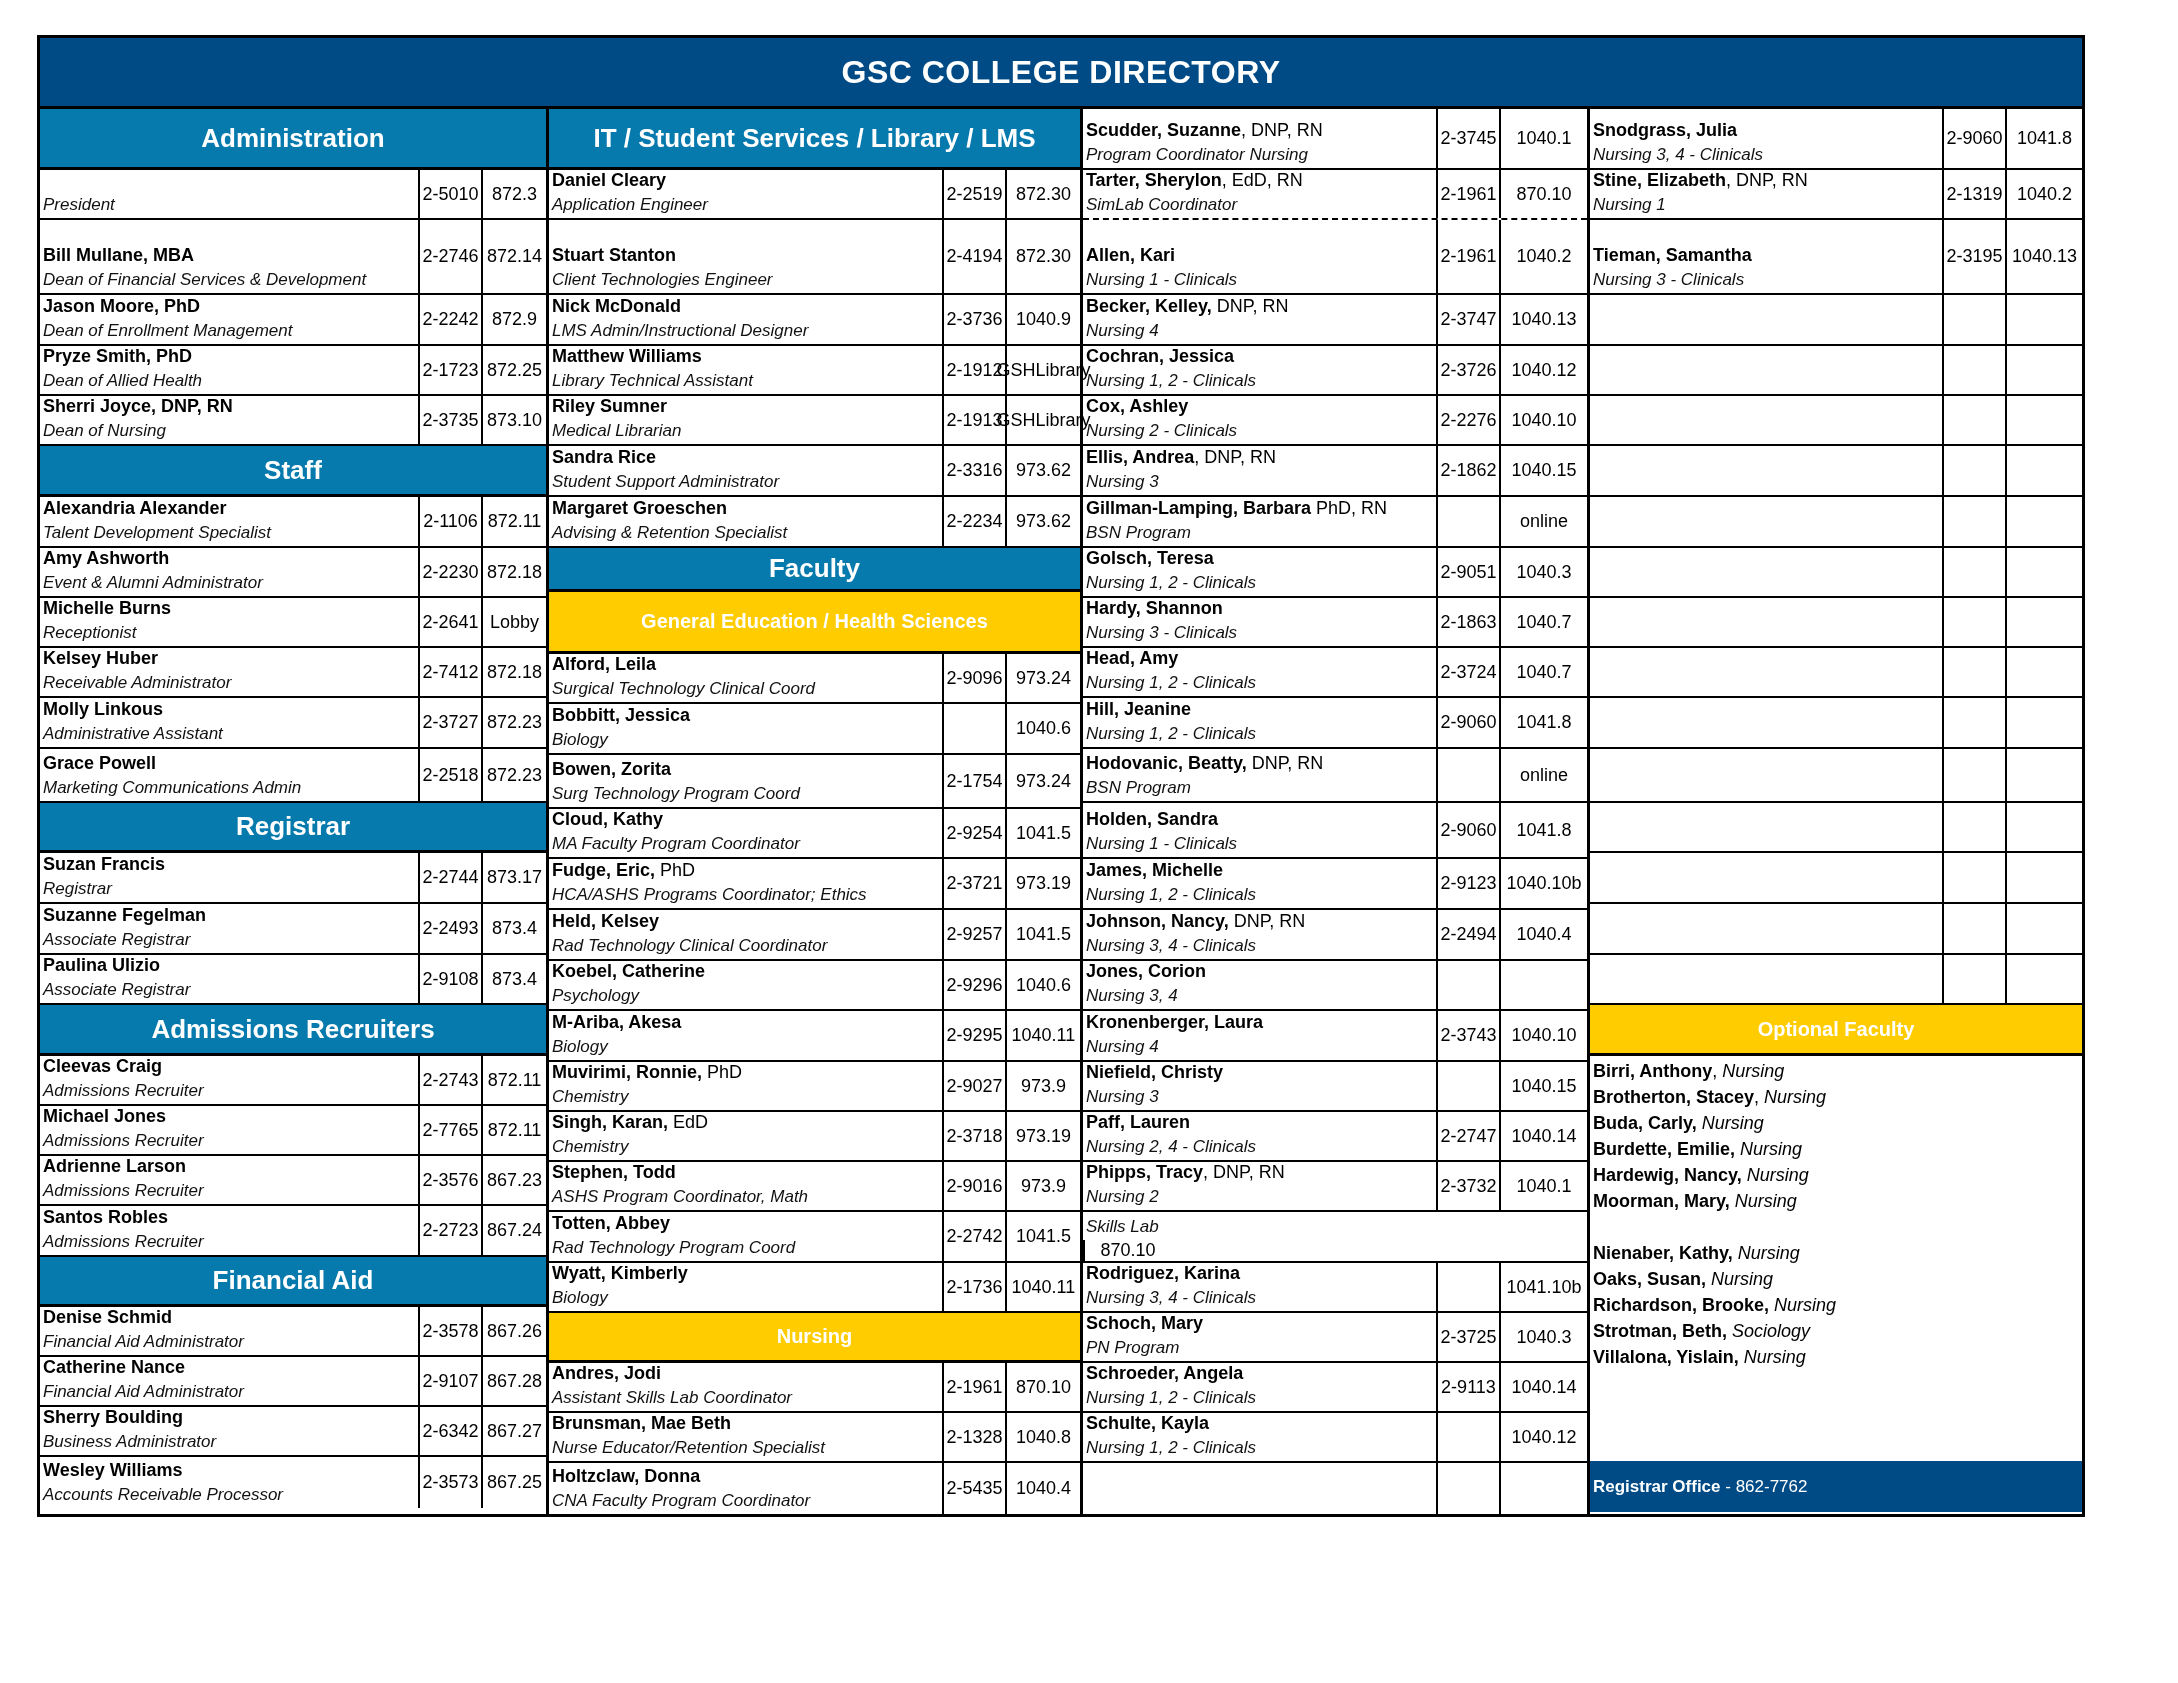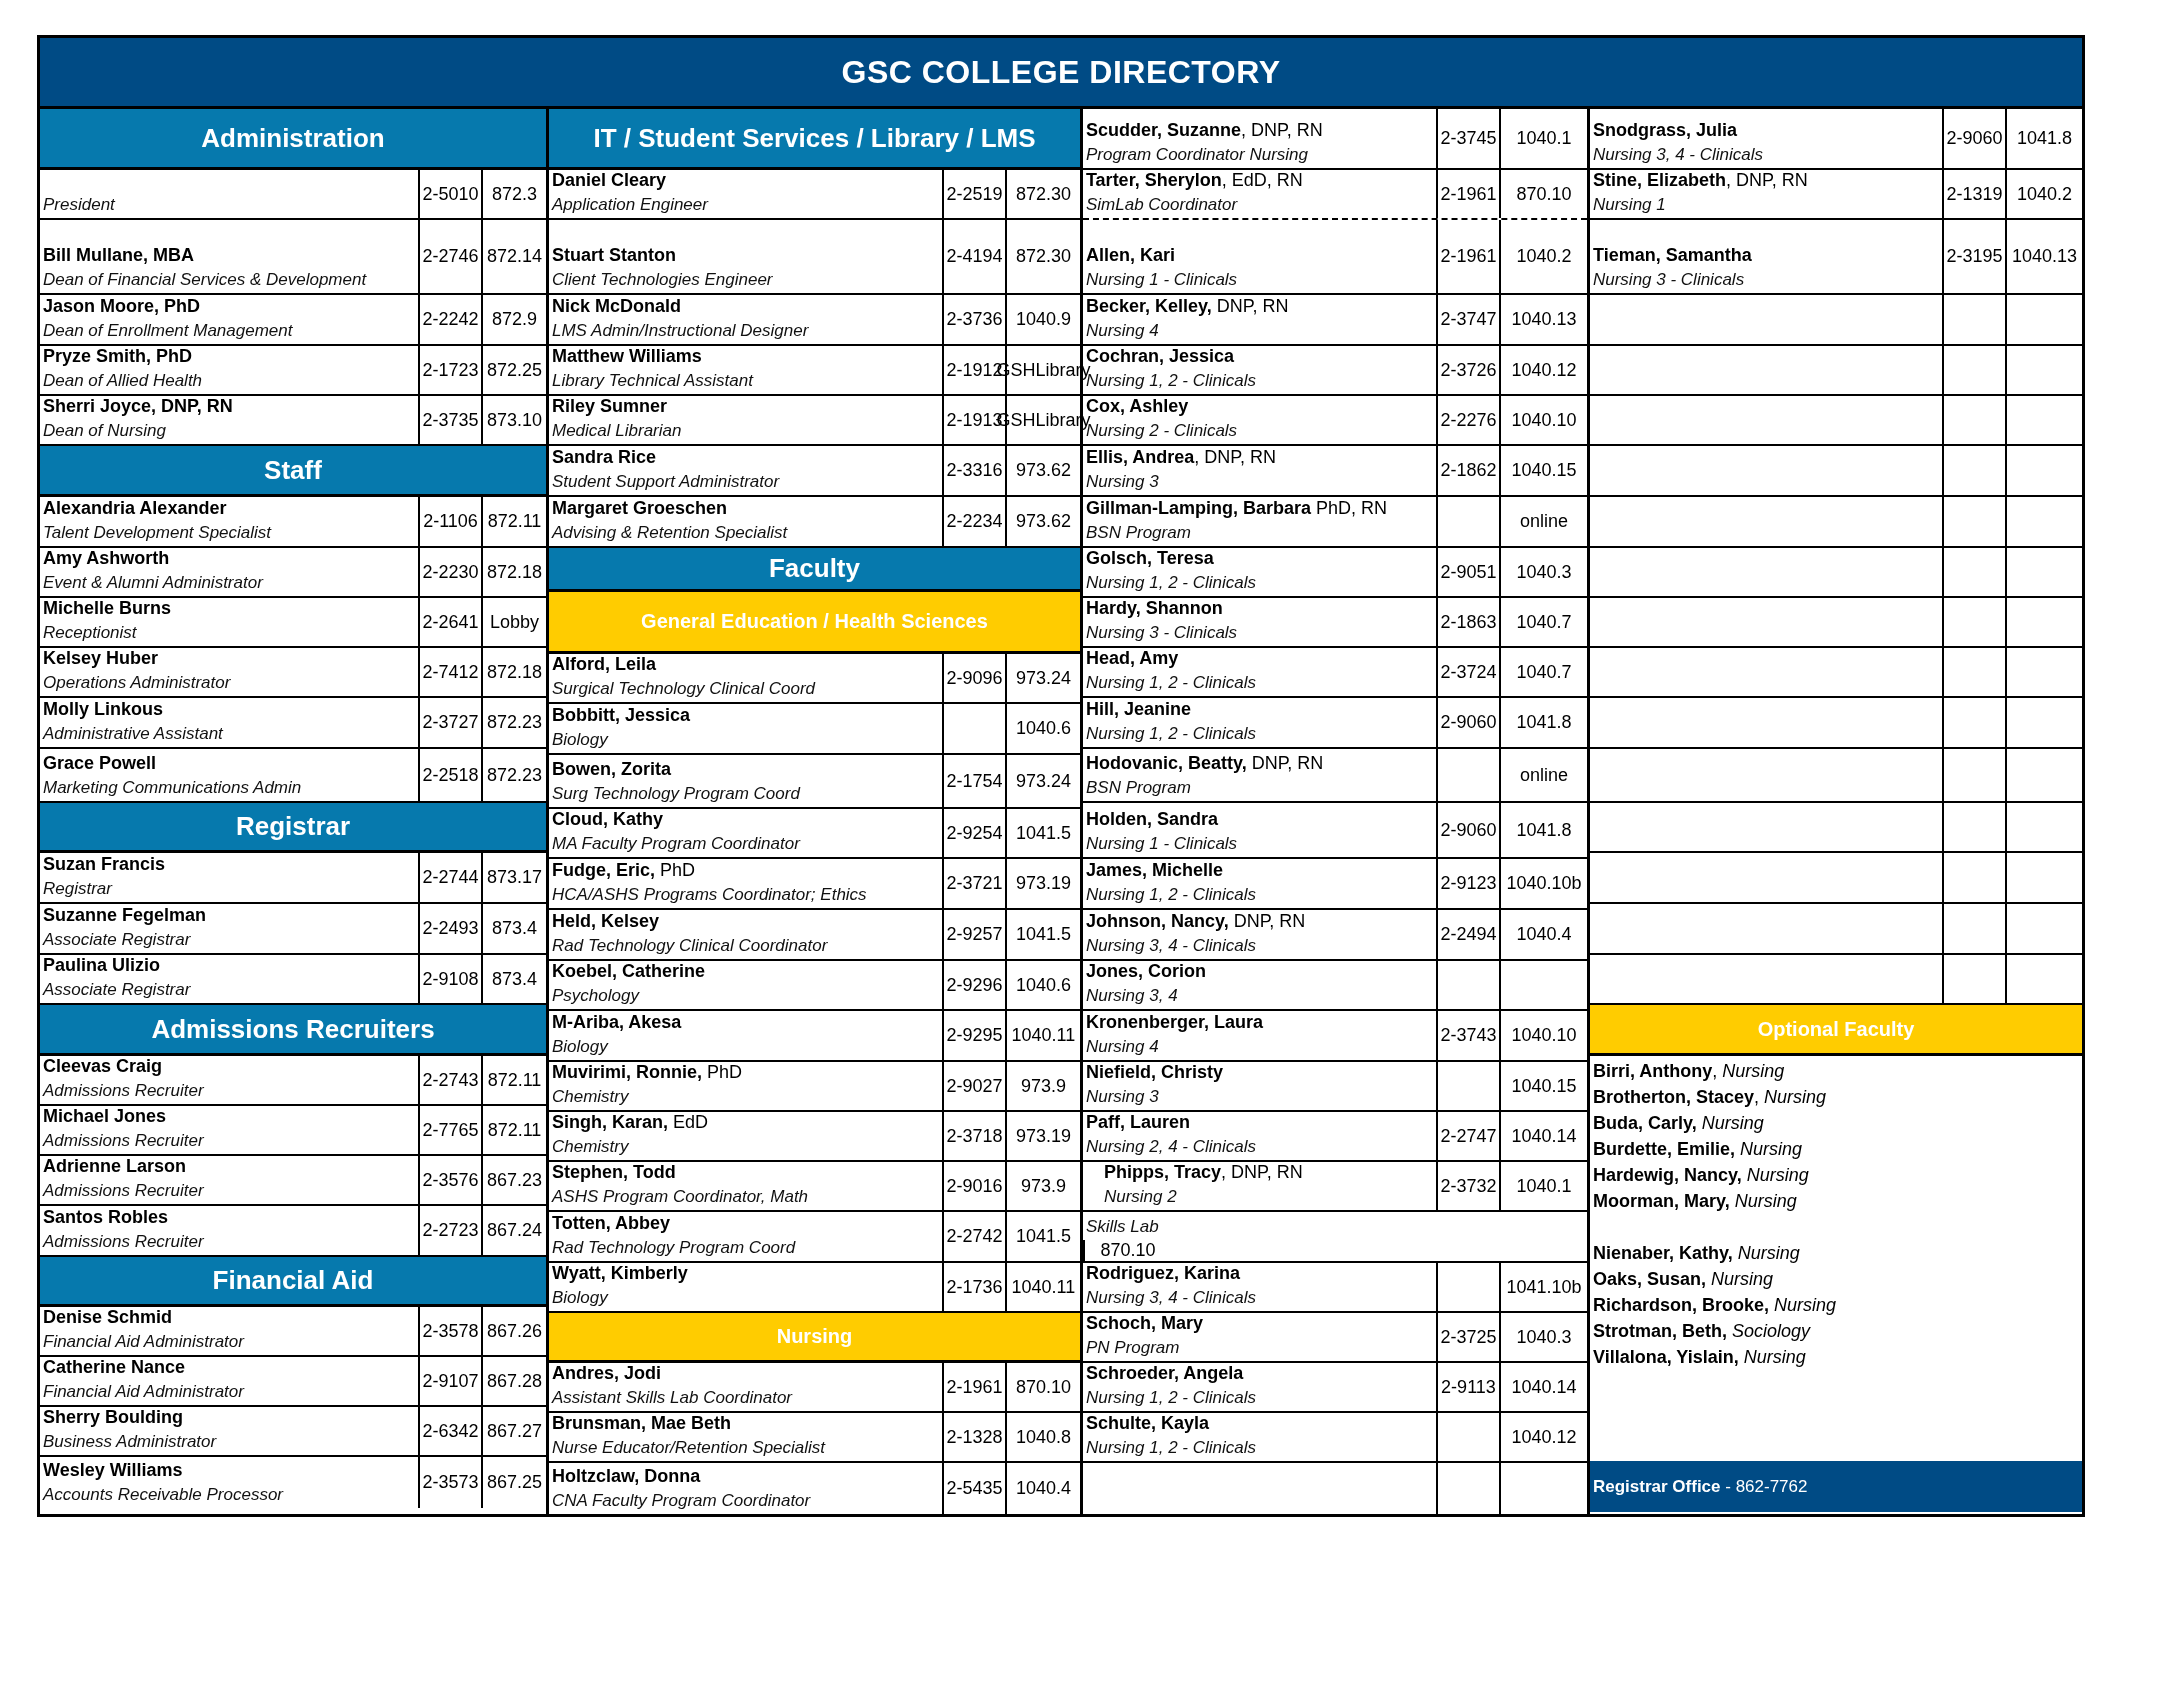--- a/index.html
+++ b/index.html
@@ -170,21 +170,21 @@
             <div class="cell-name">
               <div class="nm"><span>Michelle Burns</span><span class="cred" style="white-space: pre;"></span></div>
               <div class="role">Receptionist</div>
             </div>
             <div class="cell-phone">2-2641</div>
             <div class="cell-room">Lobby</div>
           </div>
           <div class="row" style="height: 50px;">
             <div class="cell-name">
               <div class="nm"><span>Kelsey Huber</span><span class="cred" style="white-space: pre;"></span></div>
-              <div class="role">Operations Administrator</div>
+              <div class="role">Receivable Administrator</div>
             </div>
             <div class="cell-phone">2-7412</div>
             <div class="cell-room">872.18</div>
           </div>
           <div class="row" style="height: 51px;">
             <div class="cell-name">
               <div class="nm"><span>Molly Linkous</span><span class="cred" style="white-space: pre;"></span></div>
               <div class="role">Administrative Assistant</div>
             </div>
             <div class="cell-phone">2-3727</div>
@@ -658,21 +658,21 @@
             <div class="cell-room">1040.15</div>
           </div>
           <div class="row" style="height: 50px;">
             <div class="cell-name">
               <div class="nm"><span>Paff, Lauren</span><span class="cred" style="white-space: pre;"></span></div>
               <div class="role">Nursing 2, 4 - Clinicals</div>
             </div>
             <div class="cell-phone">2-2747</div>
             <div class="cell-room">1040.14</div>
           </div>
-          <div class="row" style="height: 50px; padding-left: 18px;">
+          <div class="row" style="height: 50px;">
             <div class="cell-name">
               <div class="nm"><span>Phipps, Tracy</span><span class="cred" style="white-space: pre;">, DNP, RN</span></div>
               <div class="role">Nursing 2</div>
             </div>
             <div class="cell-phone">2-3732</div>
             <div class="cell-room">1040.1</div>
           </div>
           <div class="row" style="height: 51px; flex-direction: column;">
             <div class="cell-name">
               <div class="nm"><span>Randolph, Alexis</span><span class="cred" style="white-space: pre;"></span></div>

